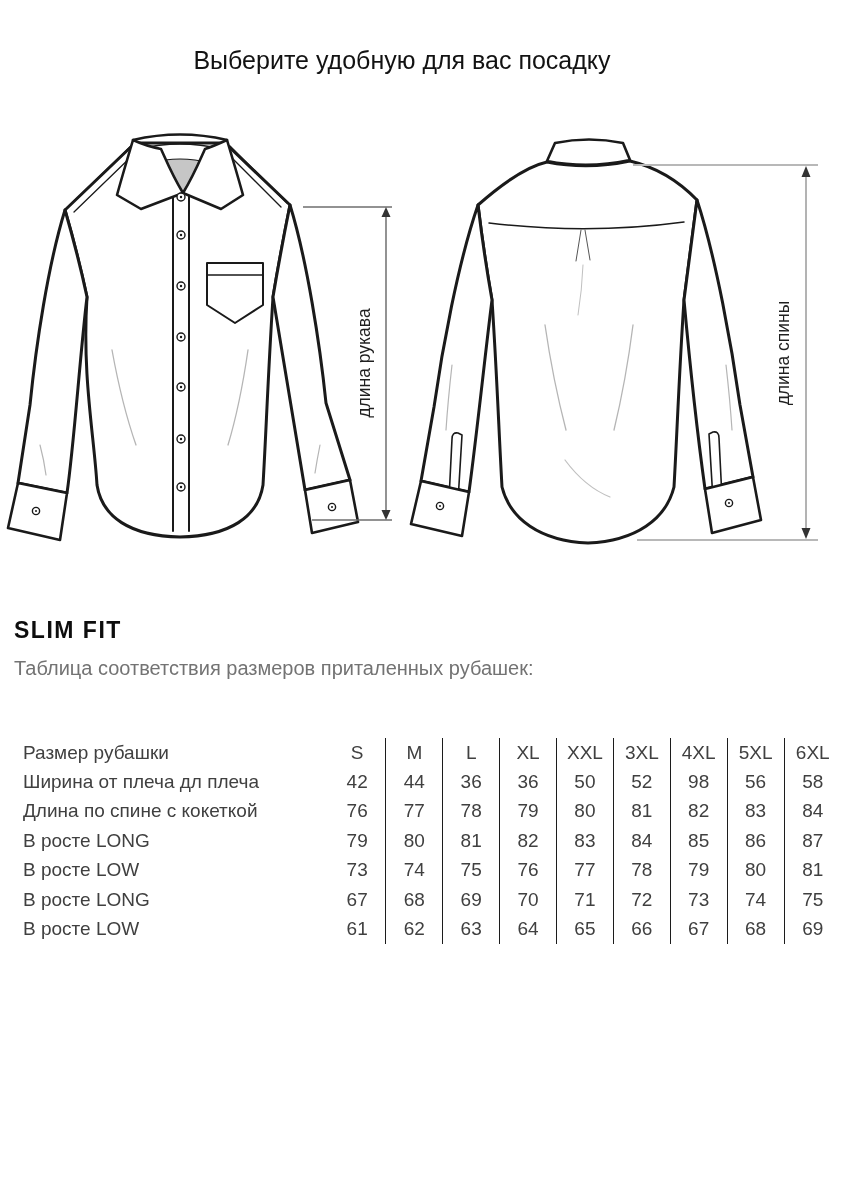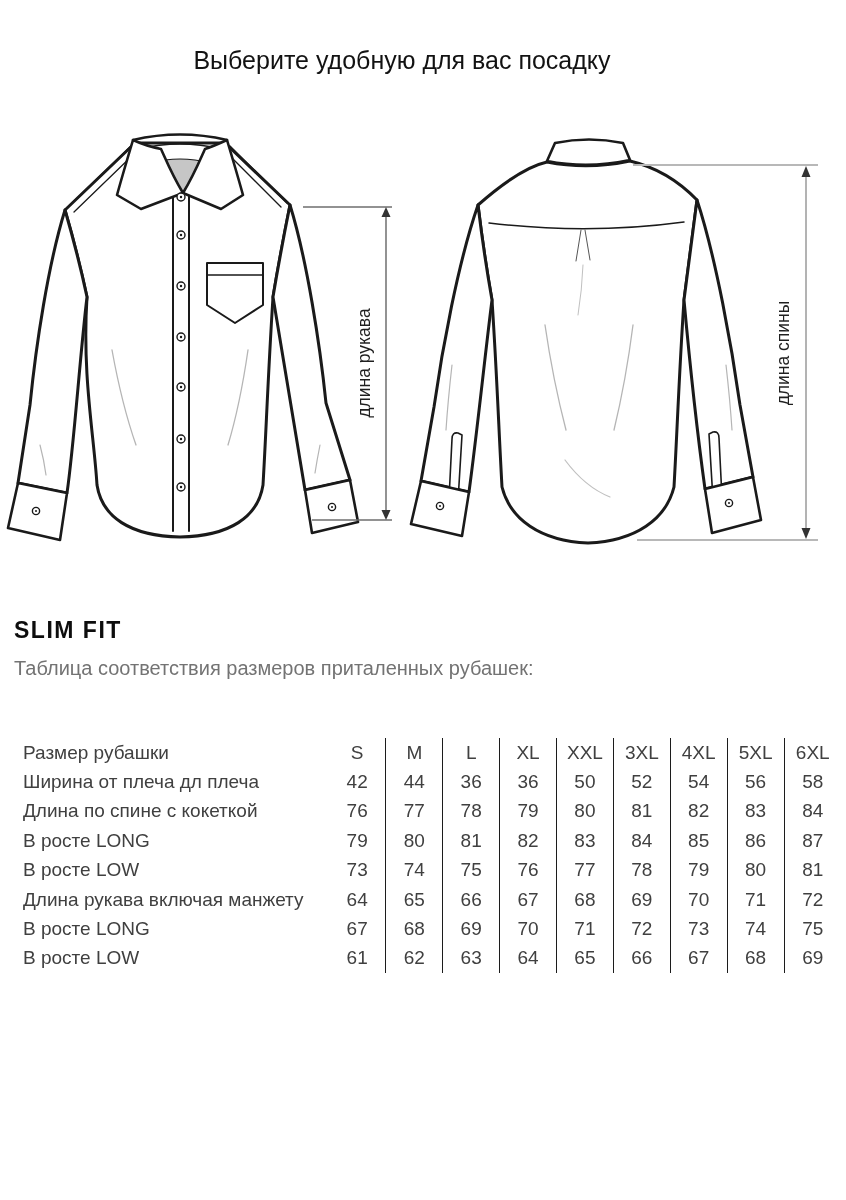--- a/index.html
+++ b/index.html
@@ -167,21 +167,21 @@
         <td class="val sep">6XL</td>
       </tr>
       <tr>
         <td class="lbl">Ширина от плеча дл плеча</td>
         <td class="val">42</td>
         <td class="val sep">44</td>
         <td class="val sep">36</td>
         <td class="val sep">36</td>
         <td class="val sep">50</td>
         <td class="val sep">52</td>
-        <td class="val sep">54</td>
+        <td class="val sep">98</td>
         <td class="val sep">56</td>
         <td class="val sep">58</td>
       </tr>
       <tr>
         <td class="lbl">Длина по спине с кокеткой</td>
         <td class="val">76</td>
         <td class="val sep">77</td>
         <td class="val sep">78</td>
         <td class="val sep">79</td>
         <td class="val sep">80</td>
@@ -208,32 +208,20 @@
         <td class="val sep">74</td>
         <td class="val sep">75</td>
         <td class="val sep">76</td>
         <td class="val sep">77</td>
         <td class="val sep">78</td>
         <td class="val sep">79</td>
         <td class="val sep">80</td>
         <td class="val sep">81</td>
       </tr>
       <tr>
-        <td class="lbl">Длина рукава включая манжету</td>
-        <td class="val">64</td>
-        <td class="val sep">65</td>
-        <td class="val sep">66</td>
-        <td class="val sep">67</td>
-        <td class="val sep">68</td>
-        <td class="val sep">69</td>
-        <td class="val sep">70</td>
-        <td class="val sep">71</td>
-        <td class="val sep">72</td>
-      </tr>
-      <tr>
         <td class="lbl">В росте LONG</td>
         <td class="val">67</td>
         <td class="val sep">68</td>
         <td class="val sep">69</td>
         <td class="val sep">70</td>
         <td class="val sep">71</td>
         <td class="val sep">72</td>
         <td class="val sep">73</td>
         <td class="val sep">74</td>
         <td class="val sep">75</td>

